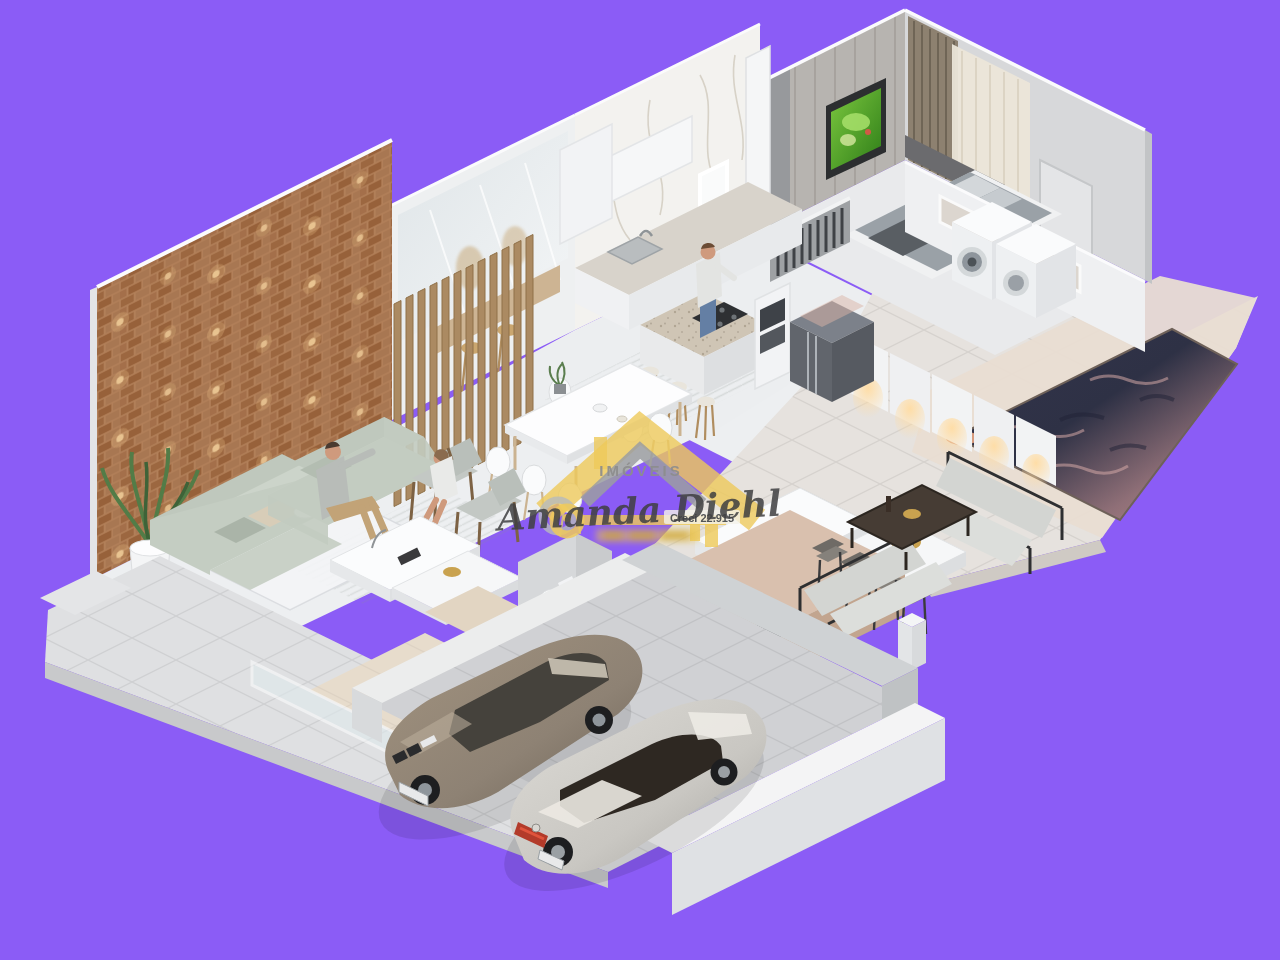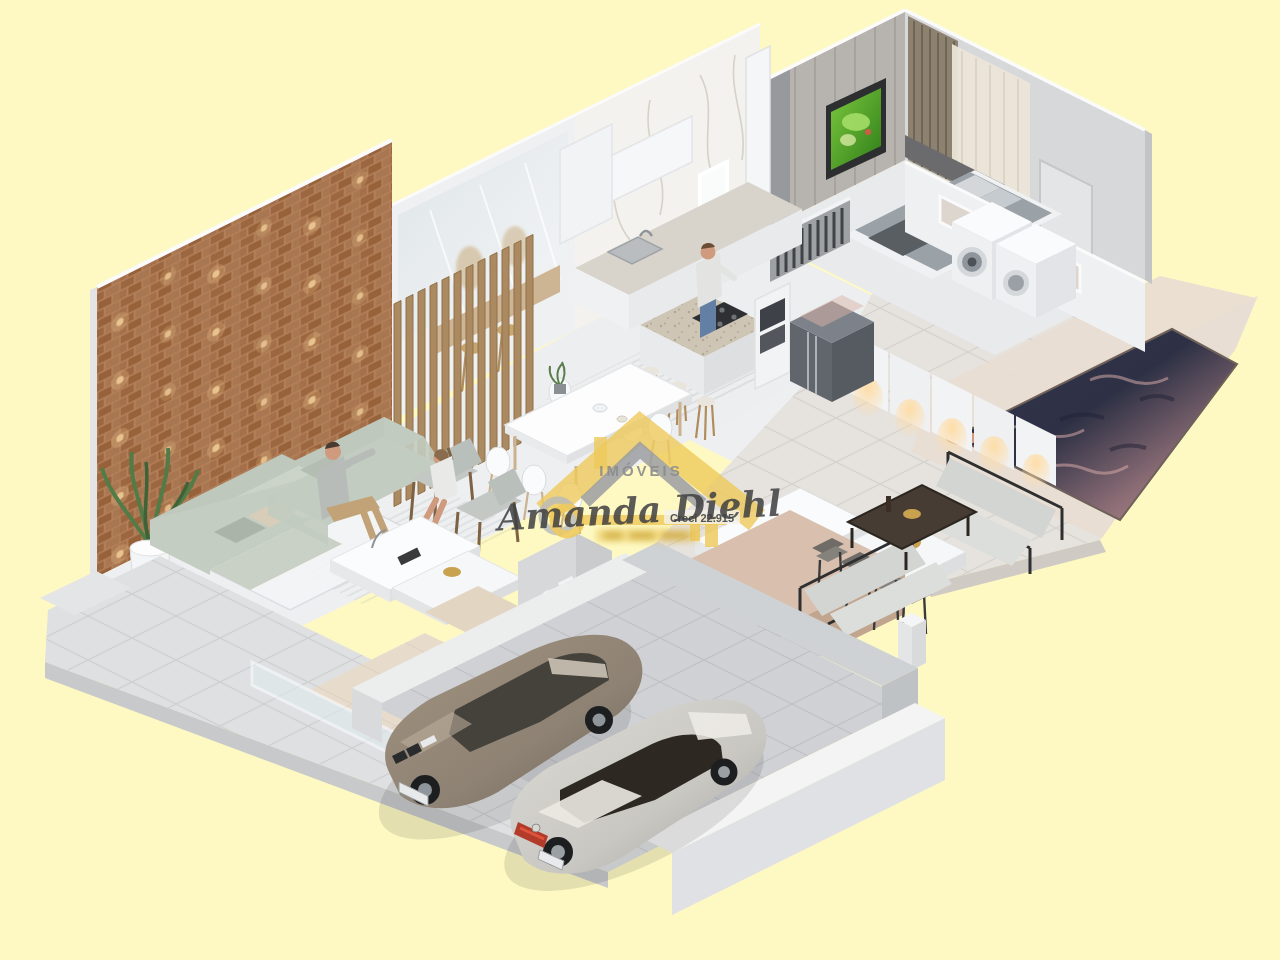--- a/index.html
+++ b/index.html
@@ -1,16 +1,16 @@
 <!DOCTYPE html>
 <html><head>
 <meta charset="utf-8">
 <style>
   html,body{margin:0;padding:0;background:#ffffff;}
-  .stage{position:relative;width:1280px;height:960px;background:#fef9c3;overflow:hidden;
+  .stage{position:relative;width:1280px;height:960px;background:#8b5cf6;overflow:hidden;
          font-family:"Liberation Sans",sans-serif;}
   svg{display:block}
   text{user-select:none}
   .brand-top{font-family:"Liberation Sans",sans-serif;font-weight:700;font-size:15px;
              letter-spacing:3px;fill:#8d8d8d;opacity:.92}
   .brand-name{font-family:"DejaVu Serif",serif;font-style:italic;font-weight:600;
               font-size:36px;fill:#3f3f41;opacity:.85}
   .brand-creci{font-family:"Liberation Sans",sans-serif;font-weight:700;font-size:11px;
                fill:#4a4d50;opacity:.95}
 </style>

